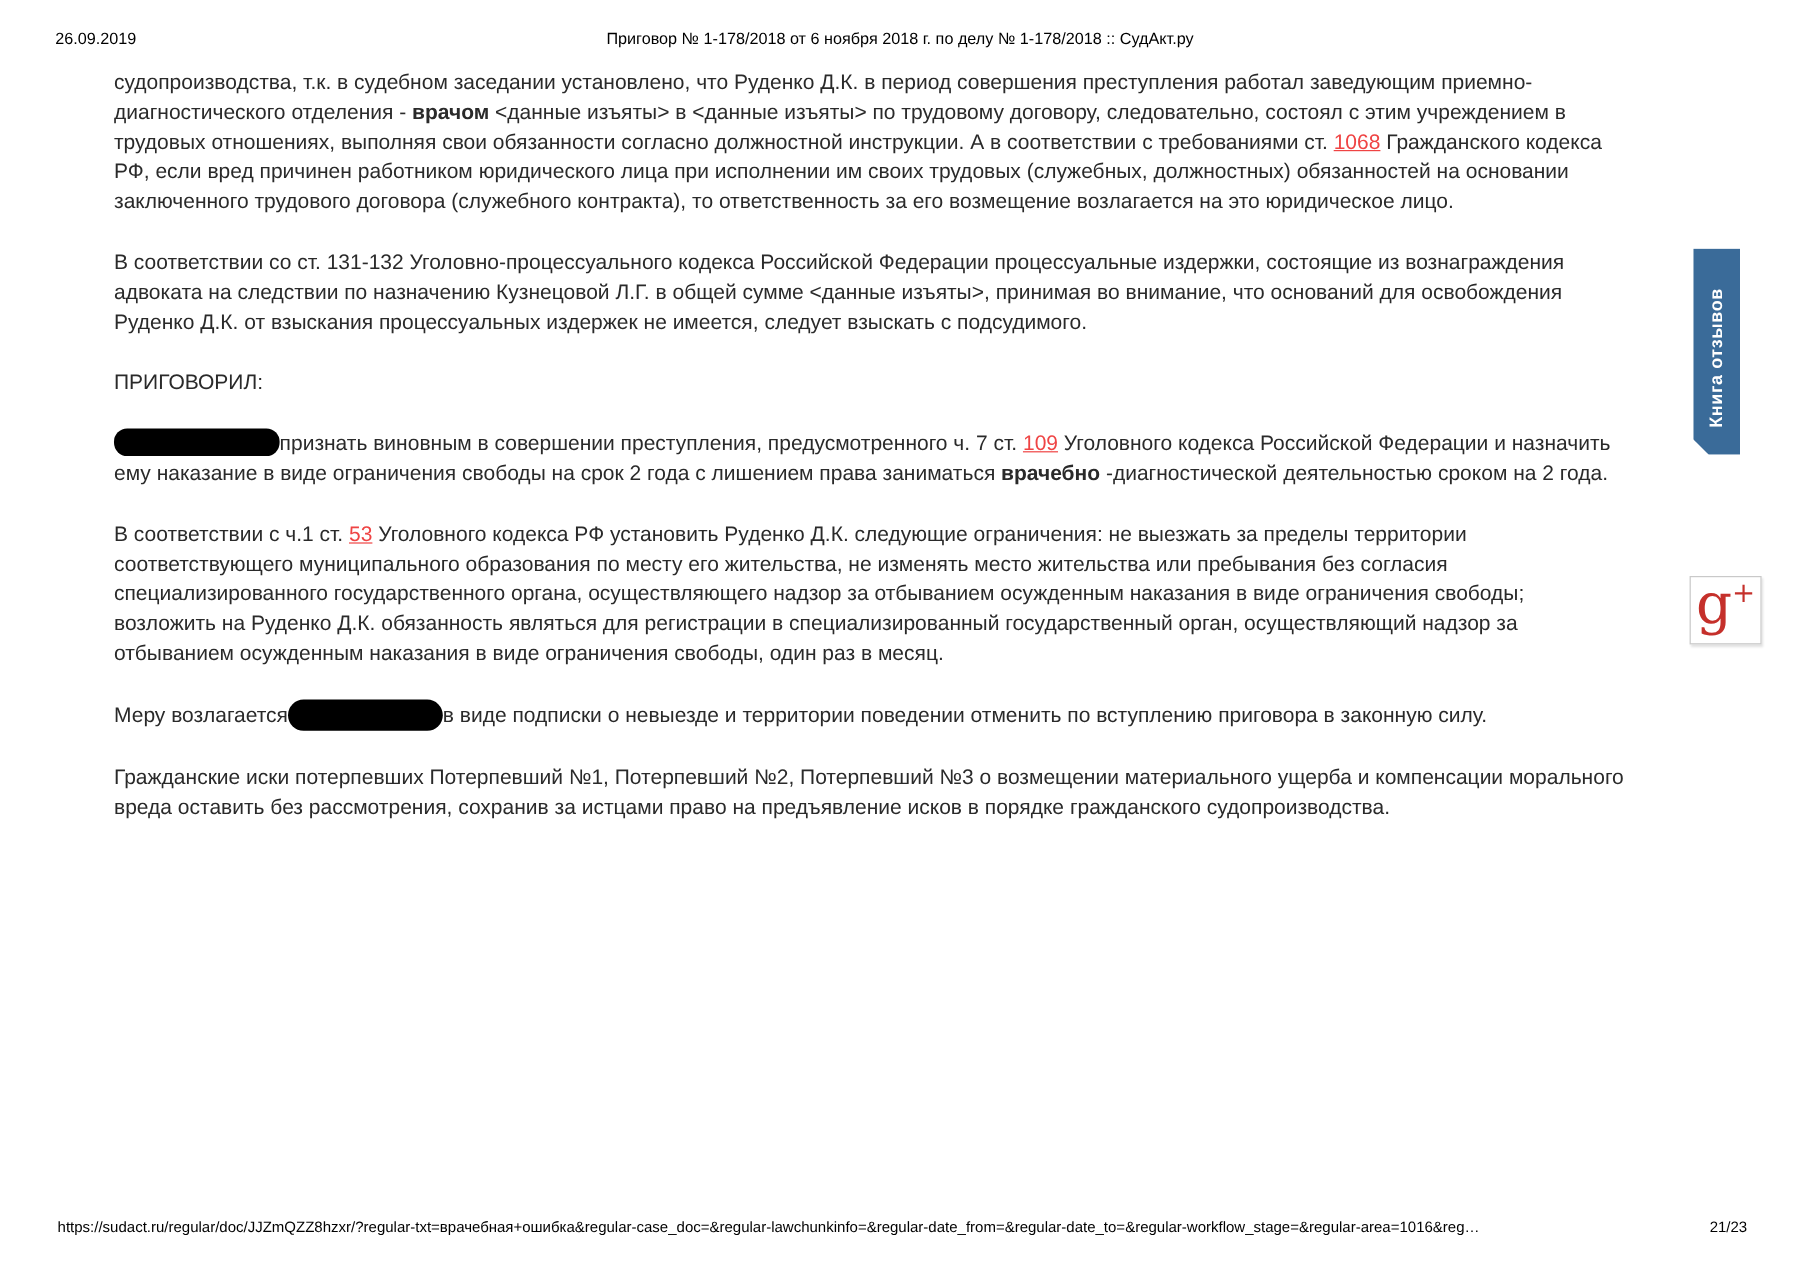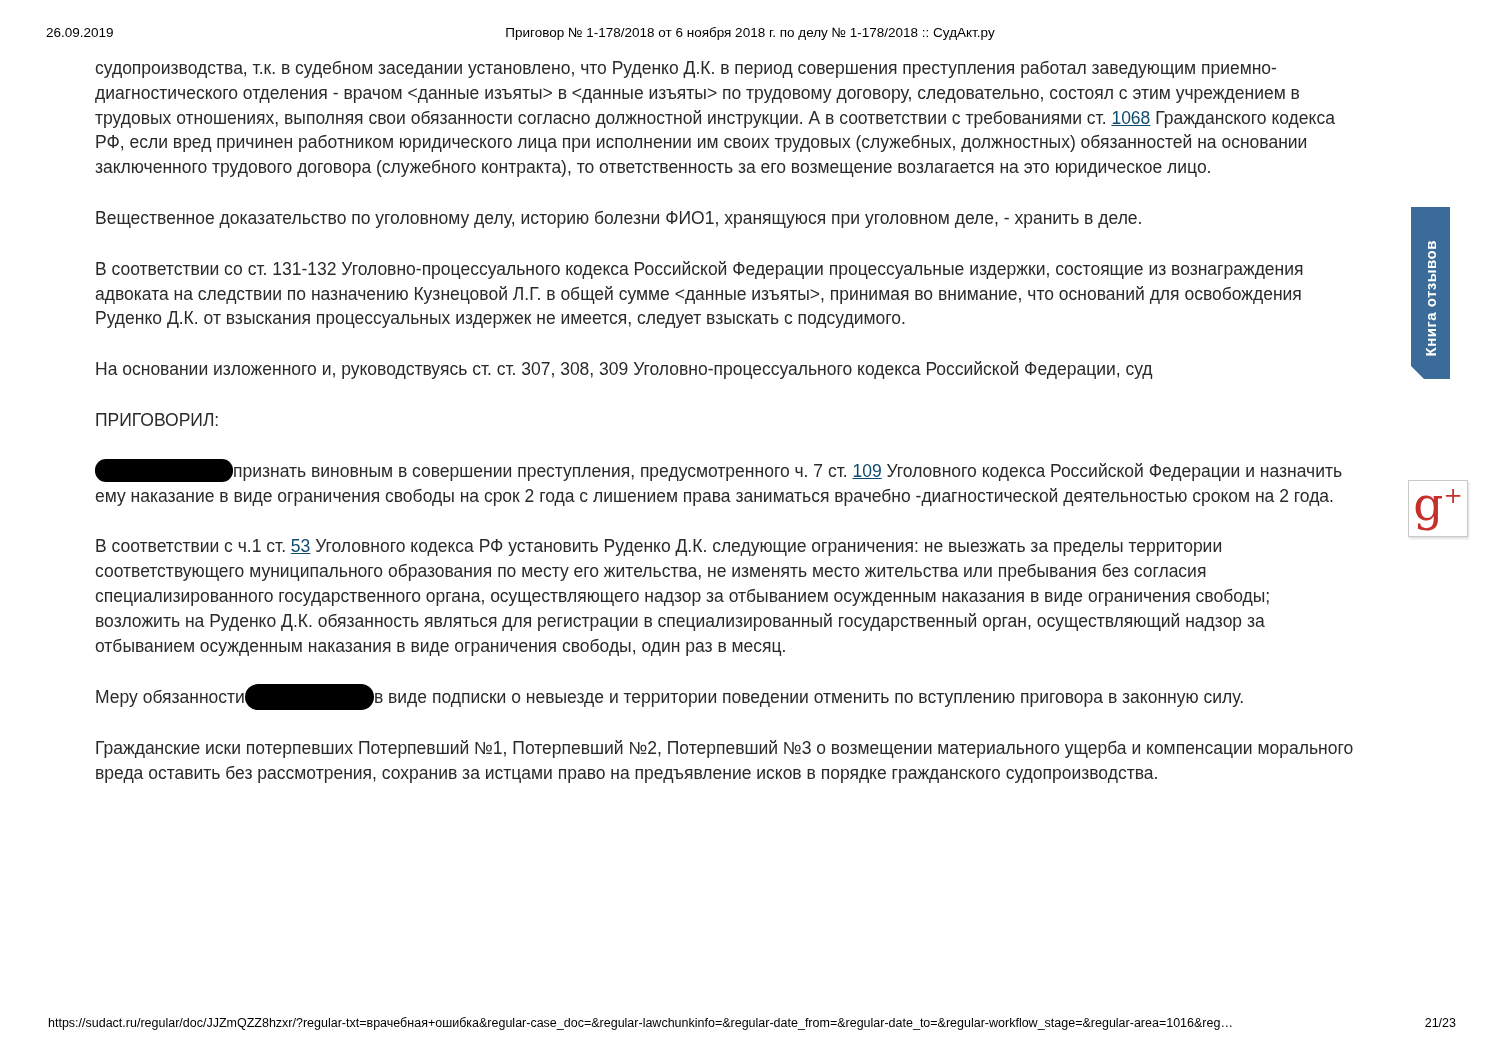--- a/index.html
+++ b/index.html
@@ -43,24 +43,24 @@
     top: 56px;
     width: 1265px;
     font-size: 17.5px;
     line-height: 24.8px;
     color: #2a2a2a;
   }
   .content p {
     margin: 0 0 26px 0;
     padding: 0;
   }
-  .content b { font-weight: normal; }
+  .content b { font-weight: bold; }
 
   a.law-link {
-    color: #0c4a6e;
+    color: #ef4444;
     text-decoration: underline;
     cursor: pointer;
   }
 
   .redaction {
     display: inline-block;
     background: #000000;
   }
   .redaction-1 {
     width: 138px;
@@ -154,33 +154,31 @@
 <div class="print-header">
   <span class="date">26.09.2019</span>
   <div class="title">Приговор № 1-178/2018 от 6 ноября 2018 г. по делу № 1-178/2018 :: СудАкт.ру</div>
 </div>
 
 <main class="content">
 
   <p><span>судопроизводства, т.к. в судебном заседании установлено, что Руденко Д.К. в период совершения преступления работал заведующим приемно-диагностического отделения - </span><b>врачом</b><span> &lt;данные изъяты&gt; в &lt;данные изъяты&gt; по трудовому договору, следовательно, состоял с этим учреждением в трудовых отношениях, выполняя свои обязанности согласно должностной инструкции. А в соответствии с требованиями ст. </span><a class="law-link">1068</a><span> Гражданского кодекса РФ, если вред причинен работником юридического лица при исполнении им своих трудовых (служебных, должностных) обязанностей на основании заключенного трудового договора (служебного контракта), то ответственность за его возмещение возлагается на это юридическое лицо.</span></p>
 
 
-  <p>Вещественное доказательство по уголовному делу, историю болезни ФИО1, хранящуюся при уголовном деле, - хранить в деле.</p>
 
   <p>В соответствии со ст. 131-132 Уголовно-процессуального кодекса Российской Федерации процессуальные издержки, состоящие из вознаграждения адвоката на следствии по назначению Кузнецовой Л.Г. в общей сумме &lt;данные изъяты&gt;, принимая во внимание, что оснований для освобождения Руденко Д.К. от взыскания процессуальных издержек не имеется, следует взыскать с подсудимого.</p>
 
-  <p>На основании изложенного и, руководствуясь ст. ст. 307, 308, 309 Уголовно-процессуального кодекса Российской Федерации, суд</p>
 
   <p>ПРИГОВОРИЛ:</p>
 
   <p><span class="redaction redaction-1"></span><span>признать виновным в совершении преступления, предусмотренного ч. 7 ст. </span><a class="law-link">109</a><span> Уголовного кодекса Российской Федерации и назначить ему наказание в виде ограничения свободы на срок 2 года с лишением права заниматься </span><b>врачебно</b><span> -диагностической деятельностью сроком на 2 года.</span></p>
 
   <p><span>В соответствии с ч.1 ст. </span><a class="law-link">53</a><span> Уголовного кодекса РФ установить Руденко Д.К. следующие ограничения: не выезжать за пределы территории соответствующего муниципального образования по месту его жительства, не изменять место жительства или пребывания без согласия специализированного государственного органа, осуществляющего надзор за отбыванием осужденным наказания в виде ограничения свободы; возложить на Руденко Д.К. обязанность являться для регистрации в специализированный государственный орган, осуществляющий надзор за отбыванием осужденным наказания в виде ограничения свободы, один раз в месяц.</span></p>
 
-  <p><span>Меру обязанности</span><span class="redaction redaction-2"></span><span>в виде подписки о невыезде и территории поведении отменить по вступлению приговора в законную силу.</span></p>
+  <p><span>Меру возлагается</span><span class="redaction redaction-2"></span><span>в виде подписки о невыезде и территории поведении отменить по вступлению приговора в законную силу.</span></p>
 
   <p>Гражданские иски потерпевших Потерпевший №1, Потерпевший №2, Потерпевший №3 о возмещении материального ущерба и компенсации морального вреда оставить без рассмотрения, сохранив за истцами право на предъявление исков в порядке гражданского судопроизводства.</p>
 
 </main>
 
 <div class="feedback-tab">
   <span class="tab-label">Книга отзывов</span>
 </div>
 
 <div class="gplus">

